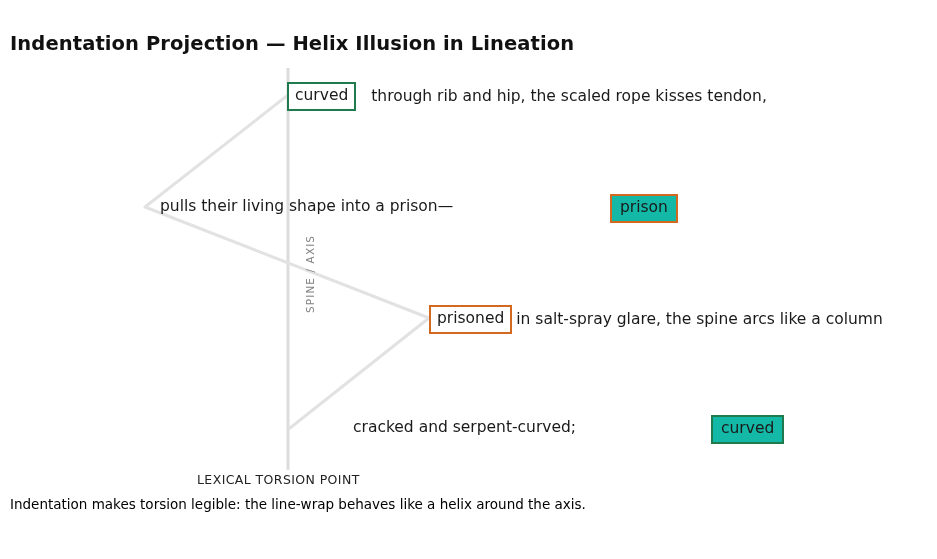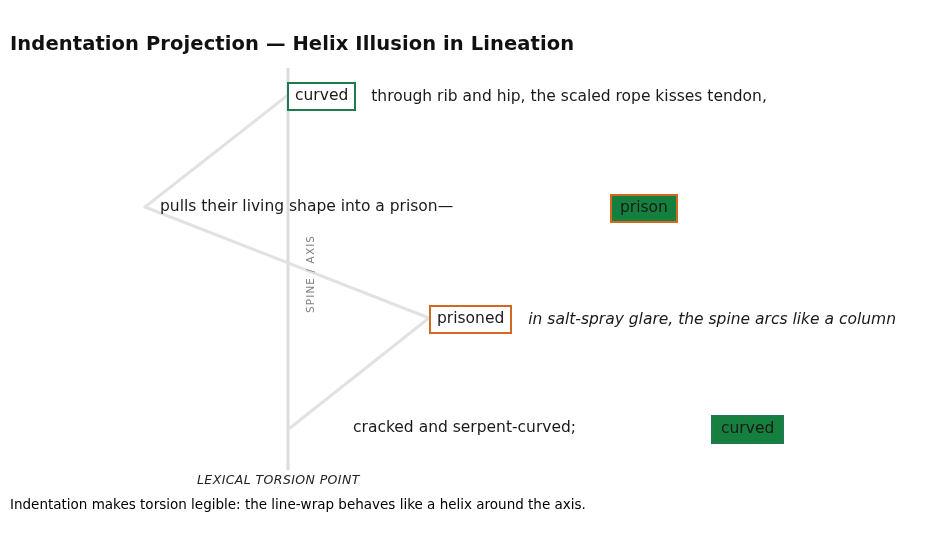--- a/index.html
+++ b/index.html
@@ -66,37 +66,36 @@
     color: #1a1a1a;
   }
   .tok.green { border-color: #1f7a4d; }
   .tok.orange { border-color: #d2691e; text-align: center; }
   .rest { padding-left: 15px; }
   .chip {
     position: absolute;
     display: inline-block;
     padding: 4px 8px 5px 8px;
     border: 2px solid #999;
-    background: #15803d;
+    background: #14b8a6;
     font-size: 15.5px;
     line-height: 1;
     color: #1a1a1a;
     white-space: nowrap;
   }
   .chip.green { border-color: #1f7a4d; }
   .chip.orange { border-color: #d2691e; }
   #torsion-label {
     position: absolute;
     left: 197px;
     top: 472px;
     font-size: 12.5px;
     letter-spacing: 0.4px;
     color: #222222;
     white-space: nowrap;
-    font-style: italic;
   }
   #caption {
     position: absolute;
     left: 10px;
     top: 496px;
     font-size: 13.5px;
     color: #000000;
     white-space: nowrap;
   }
 </style>
@@ -118,21 +117,21 @@
     <span class="tok green">curved</span>
     <span class="rest">through rib and hip, the scaled rope kisses tendon,</span>
   </div>
 
   <div class="line-row" style="left:145px; top:199px;">
     <span class="rest">pulls their living shape into a prison—</span>
   </div>
 
   <div class="line-row" style="left:429px; top:305px;">
     <span class="tok orange">prisoned</span>
-    <span class="rest" style="padding-left:16px;font-style:italic;">in salt-spray glare, the spine arcs like a column</span>
+    <span class="rest" style="padding-left:4px;">in salt-spray glare, the spine arcs like a column</span>
   </div>
 
   <div class="line-row" style="left:290px; top:420px;margin-left:48px;">
     <span class="rest">cracked and serpent-curved;</span>
   </div>
 
   <div class="chip orange" style="left:610px; top:194px;">prison</div>
 
   <div class="chip green" style="left:711px; top:415px;">curved</div>
 

